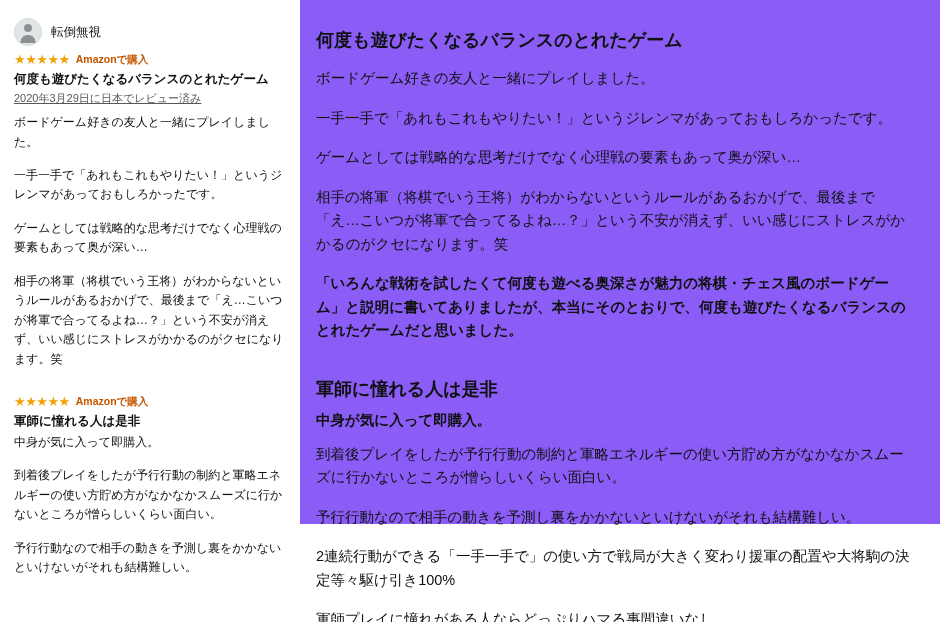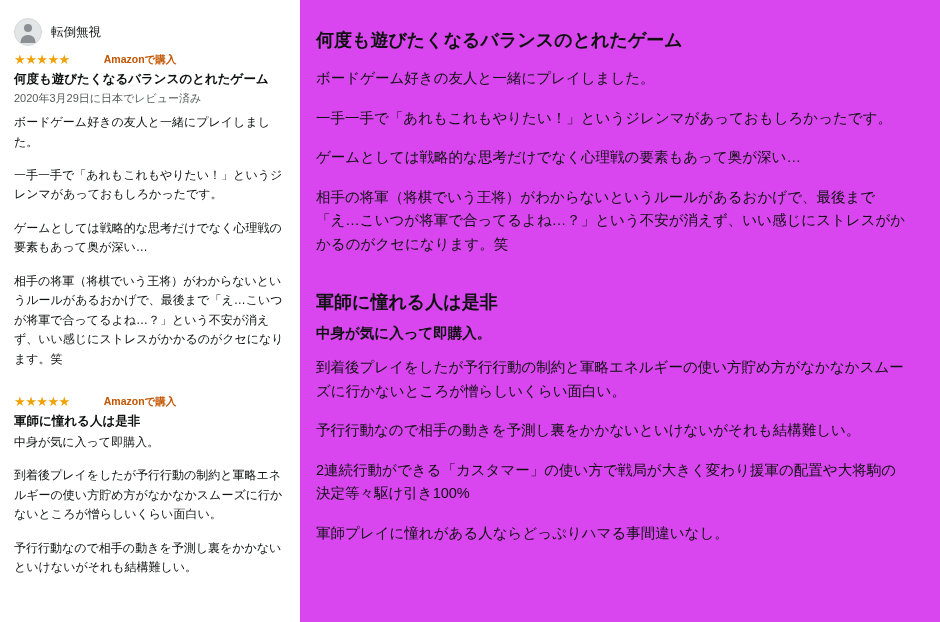--- a/index.html
+++ b/index.html
@@ -10,23 +10,23 @@
     width: 940px;
     height: 622px;
     background: #ffffff;
     font-family: "Liberation Sans", sans-serif;
     color: #0f1111;
     overflow: hidden;
   }
   .page {
     position: relative;
     width: 940px;
-    height: 622px;
+    height: 524px;
     display: flex;
-    background: #d946ef;
+    background: #8b5cf6;
   }
   
   .left-col {
     width: 300px;
     flex: 0 0 300px;
     padding: 18px 14px 0 14px;
     box-sizing: border-box;
     background: #ffffff;
   }
   .review-card {
@@ -84,34 +84,34 @@
     color: #f0a202;
     font-size: 13px;
     letter-spacing: -0.5px;
     line-height: 1;
   }
   .verified {
     color: #c45500;
     font-size: 10.5px;
     font-weight: bold;
     line-height: 1;
-    margin-left: 28px;
   }
   .review-title {
     font-size: 12.5px;
     font-weight: bold;
     color: #0f1111;
     line-height: 1.35;
     margin-bottom: 3px;
   }
   .review-date {
     font-size: 11px;
     color: #565959;
     line-height: 1.3;
     margin-bottom: 8px;
+    text-decoration: underline;
   }
   .review-body p {
     font-size: 12px;
     line-height: 1.62;
     color: #0f1111;
     margin: 0 0 14px 0;
   }
   .review-body p:last-child {
     margin-bottom: 0;
   }
@@ -194,26 +194,27 @@
   </div>
 
   <div class="right-col">
 
     <div class="detail-block">
       <h2 class="detail-title">何度も遊びたくなるバランスのとれたゲーム</h2>
       <p>ボードゲーム好きの友人と一緒にプレイしました。</p>
       <p>一手一手で「あれもこれもやりたい！」というジレンマがあっておもしろかったです。</p>
       <p>ゲームとしては戦略的な思考だけでなく心理戦の要素もあって奥が深い…</p>
       <p>相手の将軍（将棋でいう王将）がわからないというルールがあるおかげで、最後まで「え…こいつが将軍で合ってるよね…？」という不安が消えず、いい感じにストレスがかかるのがクセになります。笑</p>
+      <p class="bold">「いろんな戦術を試したくて何度も遊べる奥深さが魅力の将棋・チェス風のボードゲーム」と説明に書いてありましたが、本当にそのとおりで、何度も遊びたくなるバランスのとれたゲームだと思いました。</p>
     </div>
 
     <div class="detail-block">
       <h2 class="detail-title">軍師に憧れる人は是非</h2>
       <div class="detail-subtitle">中身が気に入って即購入。</div>
       <p>到着後プレイをしたが予行行動の制約と軍略エネルギーの使い方貯め方がなかなかスムーズに行かないところが憎らしいくらい面白い。</p>
       <p>予行行動なので相手の動きを予測し裏をかかないといけないがそれも結構難しい。</p>
-      <p>2連続行動ができる「カスタマー」の使い方で戦局が大きく変わり援軍の配置や大将駒の決定等々駆け引き100%</p>
+      <p>2連続行動ができる「一手一手で」の使い方で戦局が大きく変わり援軍の配置や大将駒の決定等々駆け引き100%</p>
       <p>軍師プレイに憧れがある人ならどっぷりハマる事間違いなし。</p>
     </div>
 
   </div>
 
 </div>
 
 </body></html>

